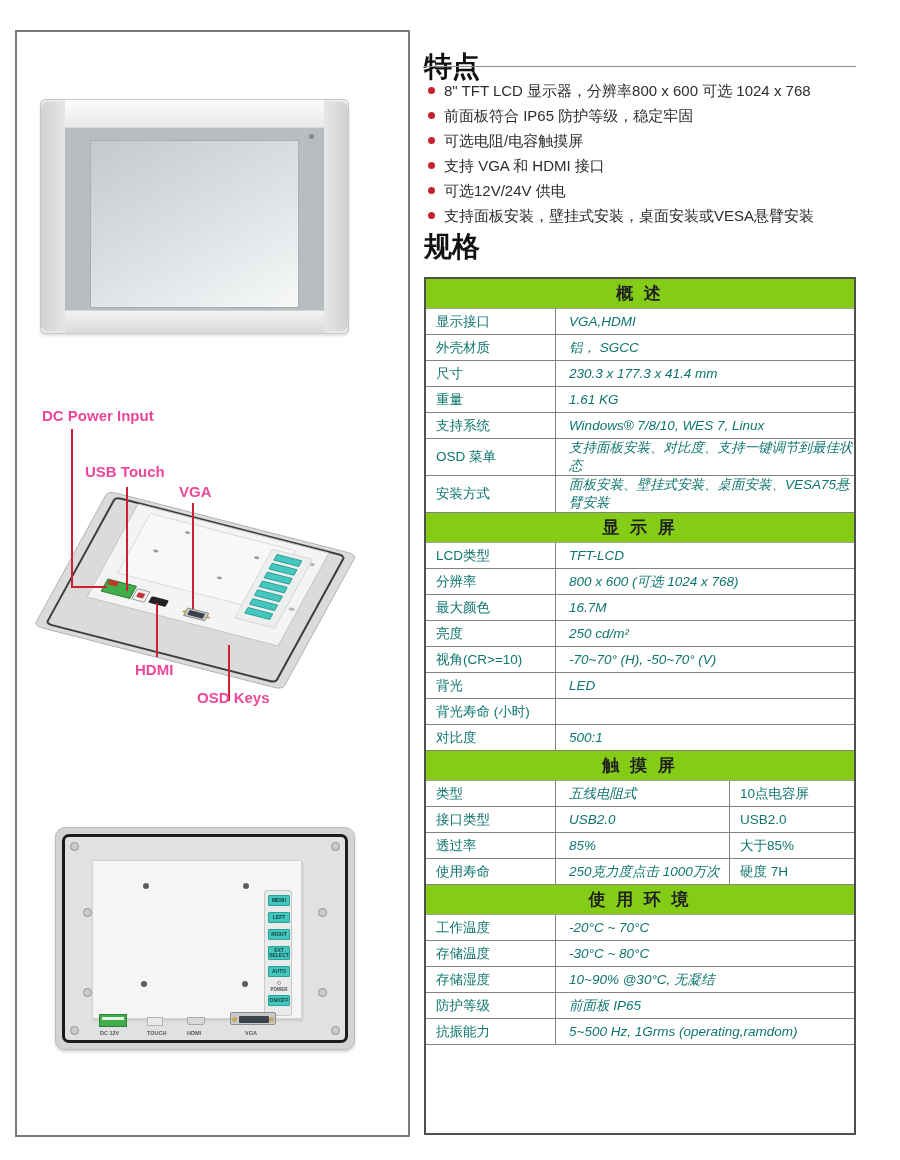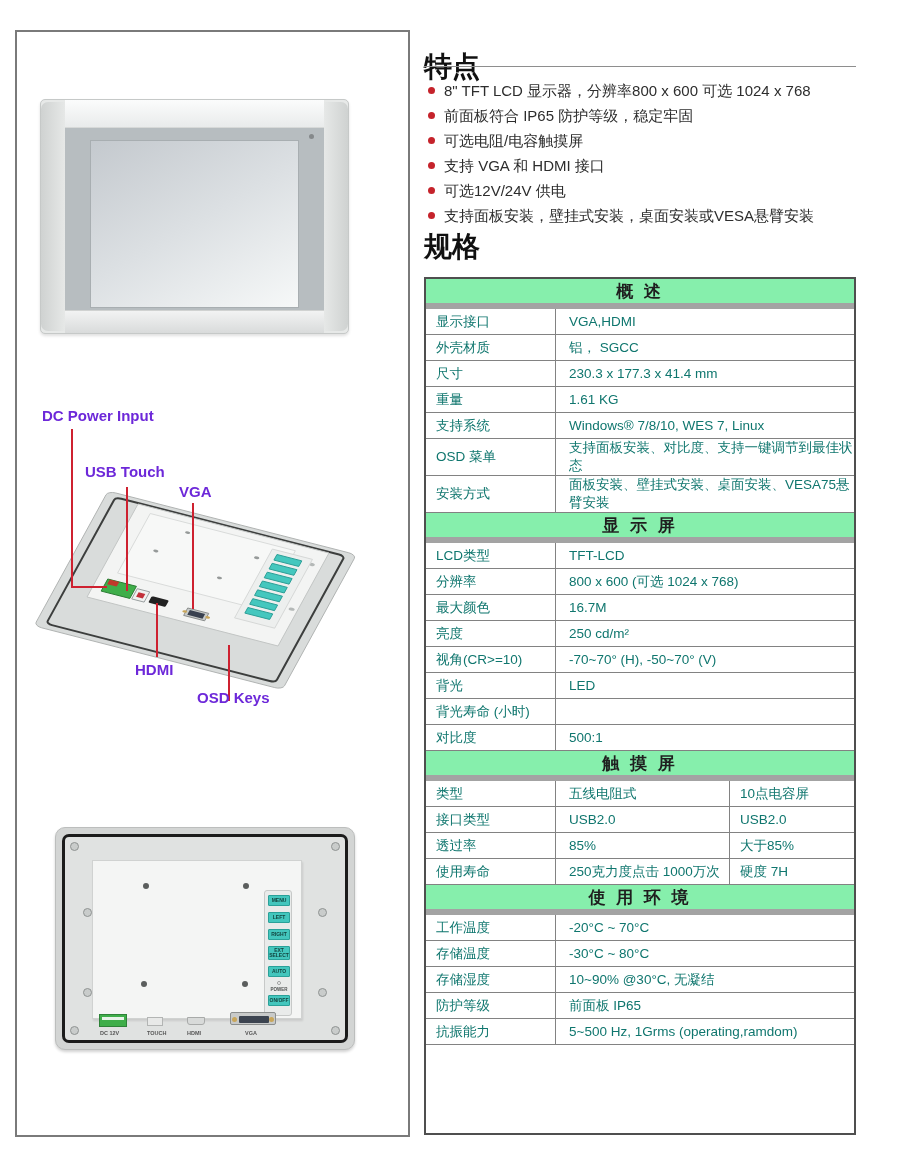--- a/index.html
+++ b/index.html
@@ -26,21 +26,21 @@
   .bezel { position:absolute; left:24px; right:24px; top:28px; bottom:23px; background:#b7bdc0; }
   .screen { position:absolute; left:49px; top:40px; width:209px; height:168px;
             background:linear-gradient(150deg,#c4c9ce 0%,#dce0e3 50%,#f6f8f8 100%);
             border:1px solid #a8aeb1; }
   .led-dot { position:absolute; right:34px; top:34px; width:5px; height:5px; border-radius:50%;
              background:#85898b; }
 
   
   .back-view { position:absolute; left:0; top:365px; width:395px; height:360px; }
   .back-view svg { position:absolute; left:0; top:0; }
-  .diagram-label { position:absolute; font-size:15px; font-weight:bold; color:#6d28d9; white-space:nowrap; }
+  .diagram-label { position:absolute; font-size:15px; font-weight:bold; color:#ec4899; white-space:nowrap; }
 
   
   .rear-view { position:absolute; left:0; top:750px; width:395px; height:350px; }
   .rear-frame { position:absolute; left:38px; top:45px; width:300px; height:223px;
                 background:#d3d5d4; border-radius:10px; border:1px solid #bcbebd;
                 box-shadow:0 2px 3px rgba(0,0,0,0.18); }
   .rear-ring { position:absolute; left:6px; top:6px; right:6px; bottom:6px;
                border:3px solid #1b1b1b; border-radius:7px; background:#e0e2e1; }
   .screw { position:absolute; width:9px; height:9px; border-radius:50%;
            background:#c9cccb; border:1px solid #8f9392; }
@@ -77,26 +77,26 @@
   .features-rule { position:absolute; left:424px; top:66px; width:432px; border-top:1px solid #8e8e8e; }
   .features-list { position:absolute; left:424px; top:78px; width:440px; list-style:none; }
   .features-list li { display:flex; align-items:flex-start; font-size:15px; color:#2d2d2d;
                       line-height:25px; white-space:nowrap; }
   .bullet-dot { flex:0 0 auto; width:7px; height:7px; border-radius:50%; background:#c5232b;
                 margin:9px 9px 0 4px; }
   .specs-title { top:228px; }
 
   .spec-table { position:absolute; left:424px; top:277px; width:432px; height:858px;
                 border:2px solid #4f4f4f; display:flex; flex-direction:column; background:#fff; }
-  .sec-header { flex:0 0 30px; background:#86efac; border-bottom:6px solid #a3a3a3;
+  .sec-header { flex:0 0 30px; background:#84cc16; border-bottom:1px solid #a3a3a3;
                 display:flex; align-items:center; justify-content:center;
                 font-size:17px; font-weight:bold; color:#1f1f1f; letter-spacing:3px; }
   .srow { flex:0 0 26px; display:flex; border-bottom:1px solid #828282; font-size:13.5px; color:#0f766e; }
   .srow .lab { flex:0 0 130px; border-right:1px solid #828282; display:flex; align-items:center; padding-left:10px; }
-  .srow .val { flex:1 1 auto; display:flex; align-items:center; padding-left:13px; }
+  .srow .val { flex:1 1 auto; display:flex; align-items:center; padding-left:13px;font-style:italic; }
   .srow .val2 { flex:0 0 125px; border-left:1px solid #828282; display:flex; align-items:center; padding-left:10px; }
   .empty-row { flex:1 1 auto; background:#fff; }
 </style>
 </head>
 <body>
 
 <div class="page">
 
   <div class="left-panel">
 

